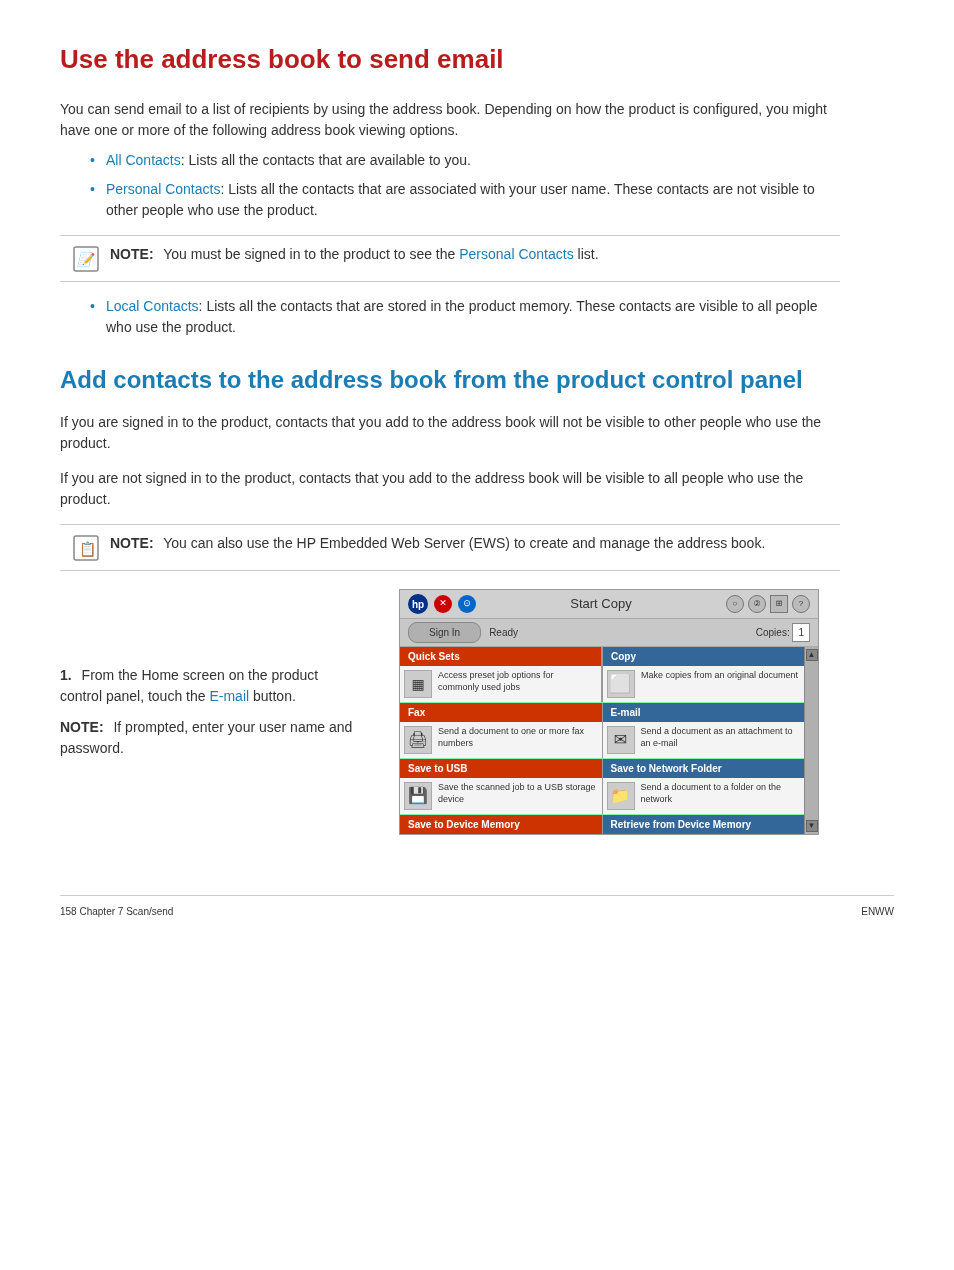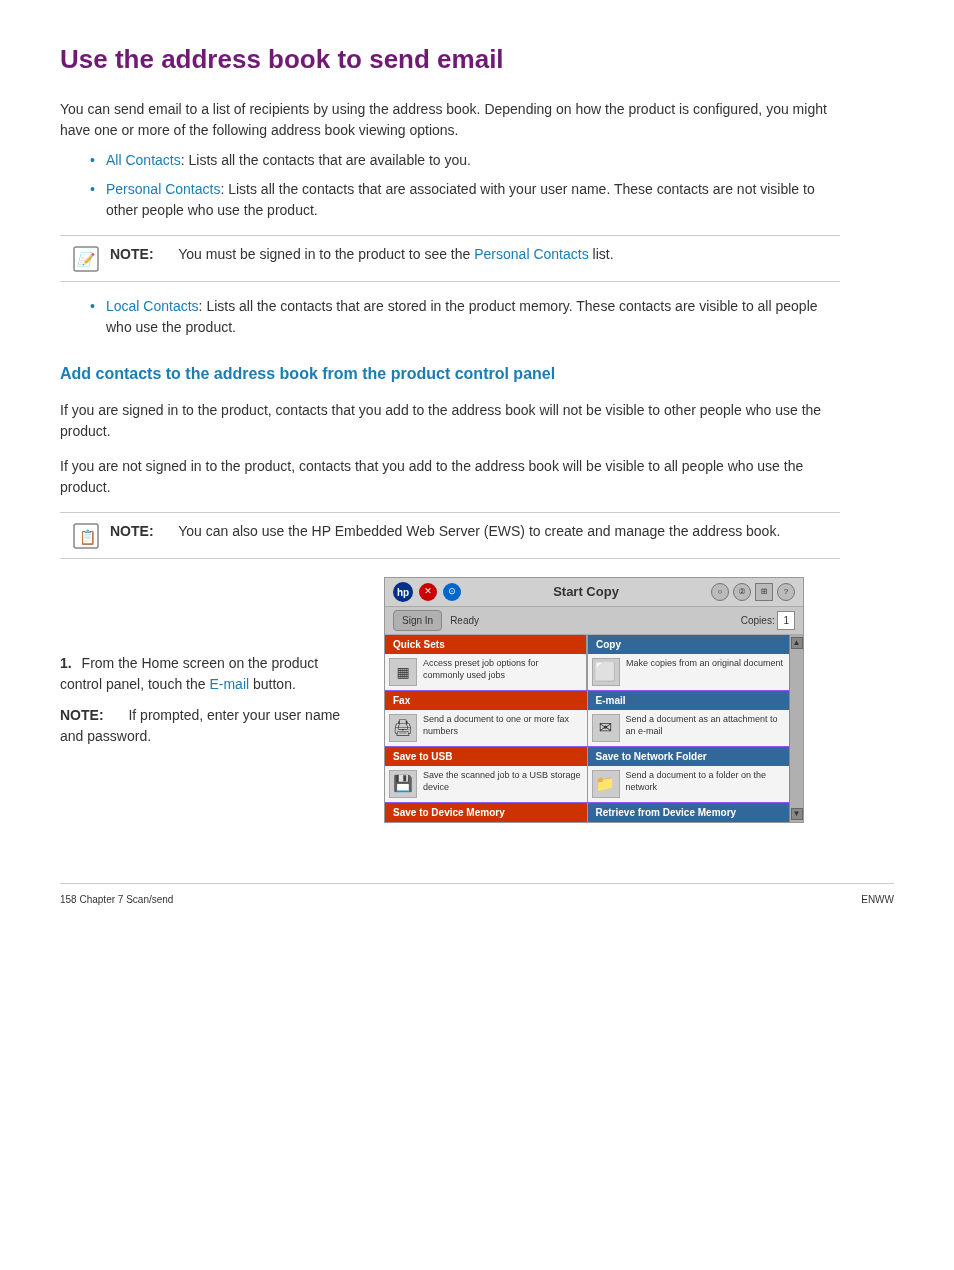--- a/index.html
+++ b/index.html
@@ -8,29 +8,29 @@
       font-size: 14px;
       background: #fff;
       color: #333;
       width: 954px;
       min-height: 1270px;
       padding: 40px 60px 40px 60px;
       line-height: 1.5;
     }
 
     h1.page-title {
-      color: #701a75;
+      color: #b91c1c;
       font-size: 26px;
       font-weight: bold;
       margin-bottom: 20px;
     }
 
     h2.section-title {
       color: #1a7db5;
-      font-size: 16px;
+      font-size: 24px;
       font-weight: bold;
       margin-bottom: 14px;
       margin-top: 24px;
     }
 
     .intro-text {
       margin-bottom: 9px;
       max-width: 780px;
     }
 
@@ -69,21 +69,21 @@
     }
     .note-icon {
       width: 28px;
       height: 28px;
       flex-shrink: 0;
       margin-top: 1px;
     }
     .note-label {
       font-weight: bold;
       color: #333;
-      margin-right: 21px;
+      margin-right: 6px;
     }
 
     .section-body {
       max-width: 780px;
       margin-bottom: 14px;
     }
 
     .steps-container {
       display: flex;
       gap: 24px;
@@ -105,24 +105,25 @@
       padding-left: 0px;
     }
     .step-note .note-label {
       font-weight: bold;
     }
 
     
     .product-screen {
       flex: 1;
       border: 1px solid #999;
-      background: #8b5cf6;
+      background: #86efac;
       min-width: 340px;
       max-width: 420px;
       font-size: 11px;
+      margin-left: 15px;
     }
 
     .ps-topbar {
       background: #d0d0d0;
       display: flex;
       align-items: center;
       padding: 4px 8px;
       gap: 6px;
       border-bottom: 1px solid #aaa;
     }
@@ -147,21 +148,21 @@
     }
     .ps-icon-blue {
       width: 18px; height: 18px;
       background: #0066cc;
       border-radius: 50%;
       display: flex; align-items: center; justify-content: center;
       color: white; font-size: 9px;
     }
     .ps-title {
       font-size: 13px;
-      font-weight: bold;
+      font-weight: normal;
       flex: 1;
       text-align: center;
     }
     .ps-btns {
       display: flex;
       gap: 4px;
     }
     .ps-btn-circle {
       width: 18px; height: 18px;
       border-radius: 50%;
@@ -182,23 +183,23 @@
       background: #c8c8c8;
       display: flex;
       align-items: center;
       padding: 3px 8px;
       gap: 8px;
       border-bottom: 1px solid #aaa;
     }
     .ps-signin-btn {
       background: #b0b0b0;
       border: 1px solid #888;
-      padding: 2px 8px;
-      font-size: 10px;
-      border-radius: 4px;
+      padding: 2px 20px;
+      font-size: 10px;
+      border-radius: 9px;
     }
     .ps-ready {
       font-size: 10px;
       color: #333;
     }
     .ps-copies {
       margin-left: auto;
       font-size: 10px;
     }
     .ps-copies-box {

